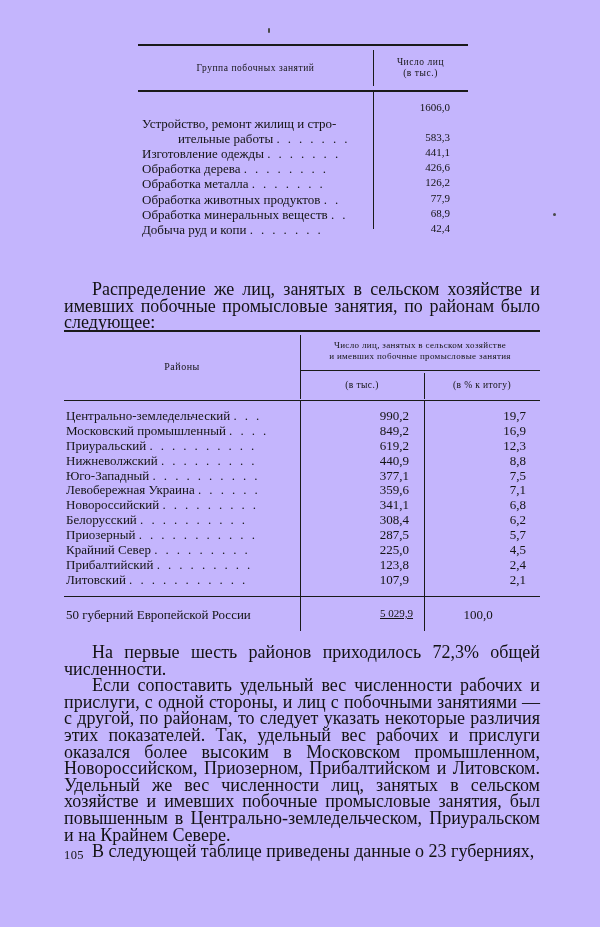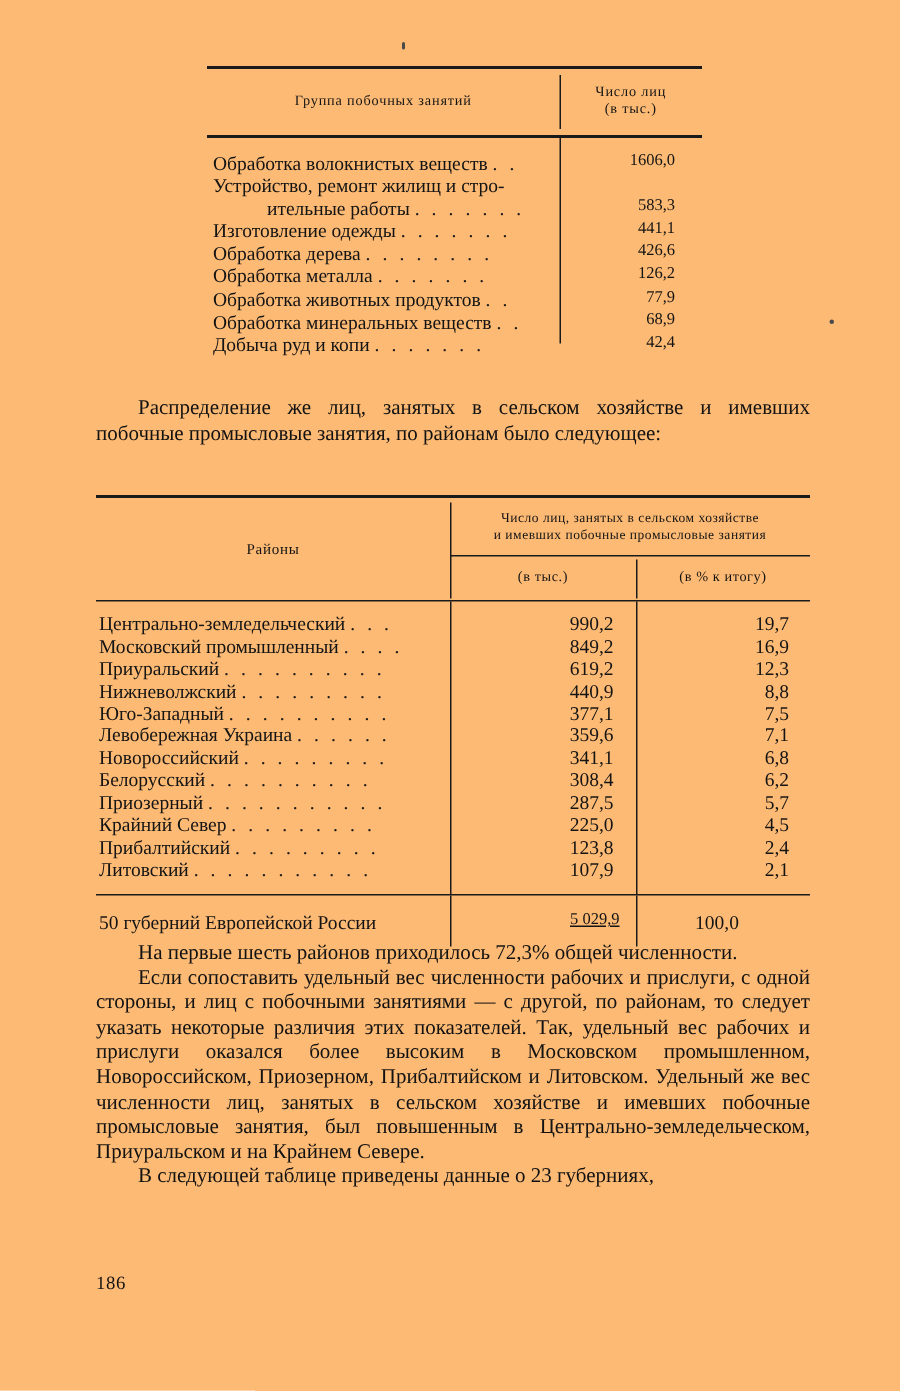--- a/index.html
+++ b/index.html
@@ -13,21 +13,21 @@
     position: relative;
     overflow: hidden;
     font-family: "Liberation Serif", "DejaVu Serif", serif;
     color: #141414;
     -webkit-font-smoothing: antialiased;
   }
 
   .page {
     position: absolute;
     inset: 0;
-    background: #fdba74;
+    background: #c4b5fd;
   }
 
   
   .table1 {
     position: absolute;
     left: 138px;
     top: 44px;
     width: 330px;
   }
   .t1-rule-top     { border-top: 2px solid #1a1a1a; }
@@ -104,25 +104,26 @@
     position: absolute;
     left: 236px;
     width: 76px;
     text-align: right;
     font-size: 11px;
   }
 
   
   .para {
     position: absolute;
-    font-size: 14px;
+    font-size: 18px;
     line-height: 16.6px;
     text-align: justify;
     text-align-last: left;
     color: #121212;
+    margin-top: 16px;
   }
   .para p { margin: 0; text-indent: 28px; }
 
   #para-intro {
     left: 64px;
     top: 265px;
     width: 476px;
   }
 
   
@@ -299,21 +300,20 @@
         <span class="t1-hd-text">(в тыс.)</span>
       </div>
     </div>
 
     <div class="t1-rule-mid"></div>
 
     <div class="t1-body">
       <div class="t1-vline"></div>
 
       <div class="t1-row">
-        <div class="t1-label"><span>Обработка волокнистых веществ</span> <span class="t1-dots">. .</span></div>
         <div class="t1-val">1606,0</div>
       </div>
       <div class="t1-row">
         <div class="t1-label"><span>Устройство, ремонт жилищ и стро-</span></div>
         <div class="t1-val"></div>
       </div>
       <div class="t1-row">
         <div class="t1-label indent"><span>ительные работы</span> <span class="t1-dots">. . . . . . .</span></div>
         <div class="t1-val">583,3</div>
       </div>
@@ -452,15 +452,15 @@
       <div class="t2-total-v2">100,0</div>
     </div>
   </div>
 
   <div class="para" id="para-after">
     <p>На первые шесть районов приходилось 72,3% общей численности.</p>
     <p>Если сопоставить удельный вес численности рабочих и прислуги, с одной стороны, и лиц с побочными занятиями — с другой, по районам, то следует указать некоторые различия этих показателей. Так, удельный вес рабочих и прислуги оказался более высоким в Московском промышленном, Новороссийском, Приозерном, Прибалтийском и Литовском. Удельный же вес численности лиц, занятых в сельском хозяйстве и имевших побочные промысловые занятия, был повышенным в Центрально-земледельческом, Приуральском и на Крайнем Севере.</p>
     <p>В следующей таблице приведены данные о 23 губерниях,</p>
   </div>
 
-  <div class="pageno">186</div>
+  <div class="pageno">105</div>
 
 </div>
 
 </body></html>

